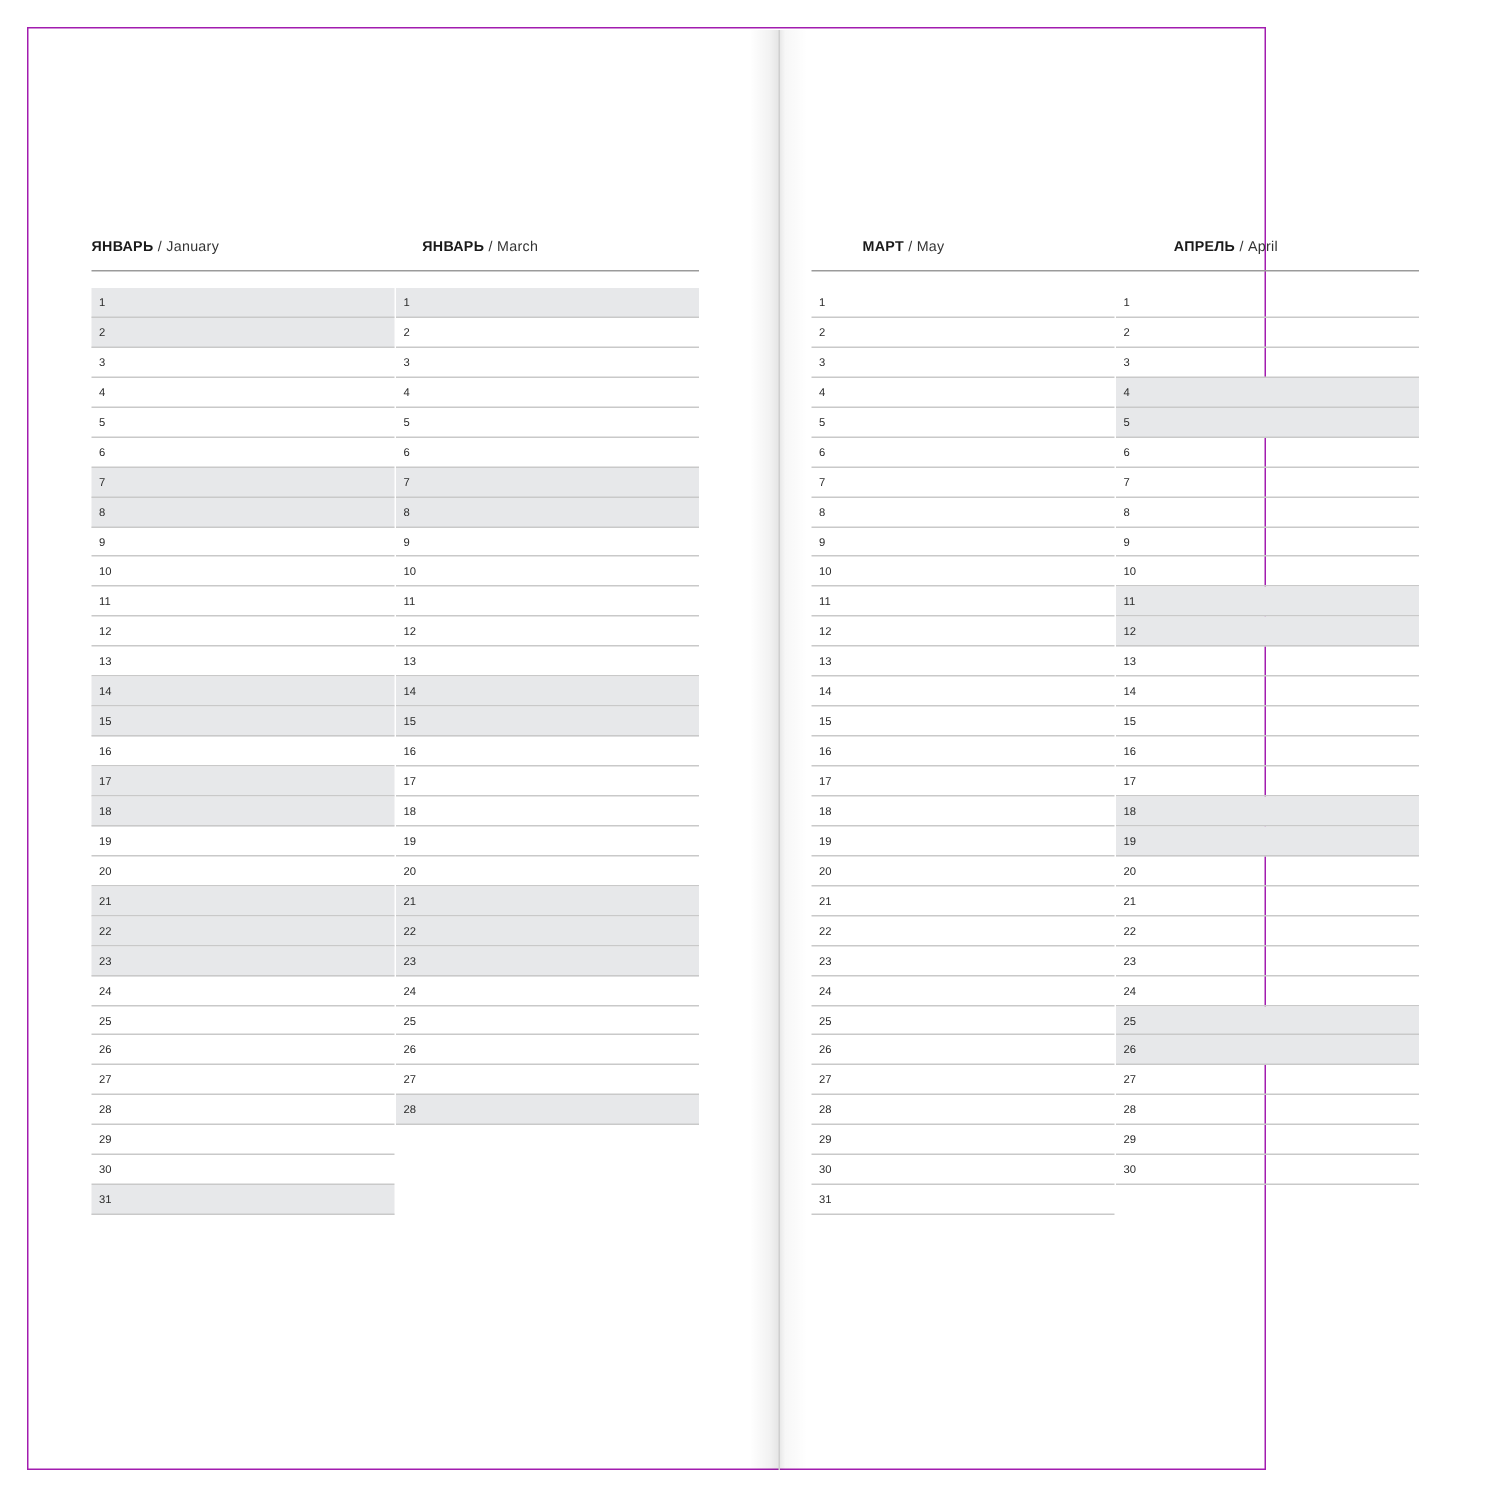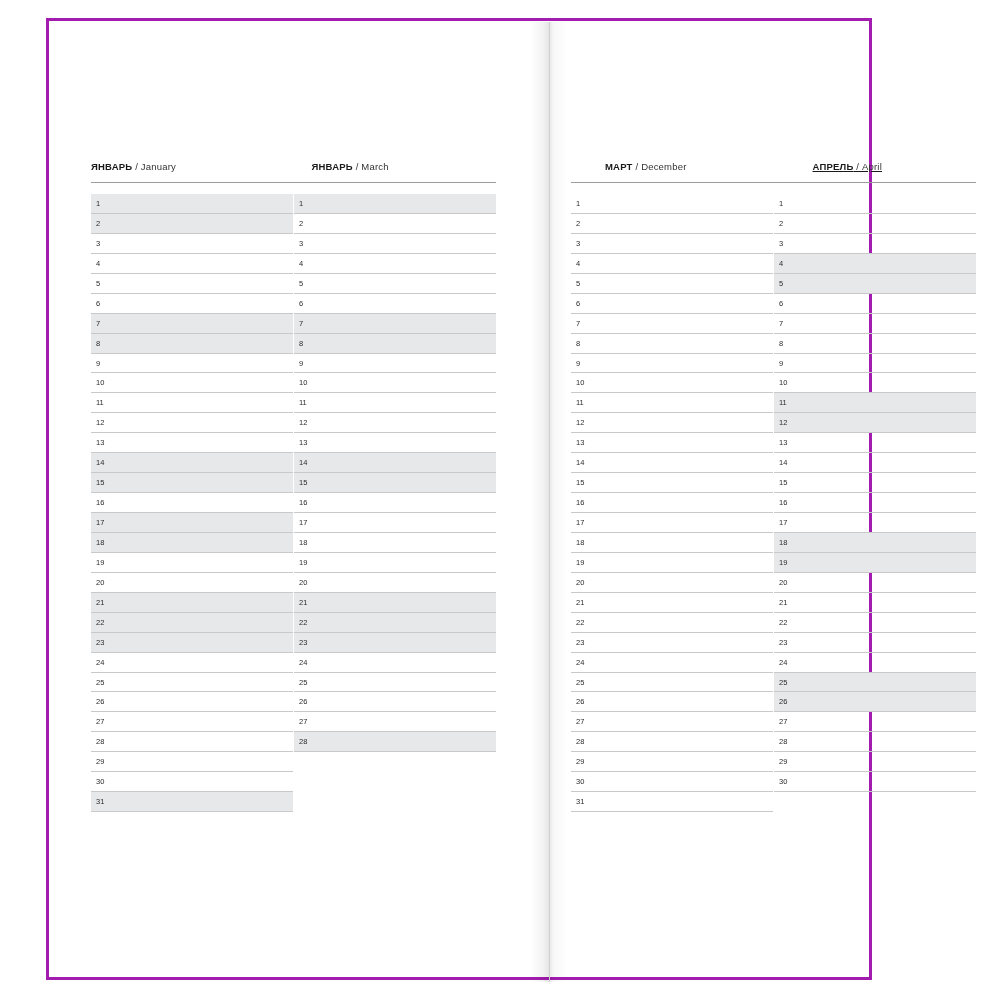--- a/index.html
+++ b/index.html
@@ -12,24 +12,23 @@
     height: 1000px;
     font-family: "Liberation Sans", sans-serif;
     -webkit-font-smoothing: antialiased;
   }
   .page-frame {
     position: absolute;
     left: 18px;
     top: 18px;
     width: 826px;
     height: 962px;
-    border: 3px solid #a21caf;
+    border: 1px solid #a21caf;
     box-sizing: border-box;
     background: #ffffff;
-    margin-left: 28px;
   }
   .spread {
     position: absolute;
     left: 0;
     top: 0;
     width: 100%;
     height: 100%;
   }
   
   .spine {
@@ -88,21 +87,21 @@
     color: #333333;
   }
   .title-row {
     display: flex;
     width: 405px;
     margin-bottom: 5px;
   }
   .title-cell { width: 202px; }
   .title-cell.ttl-2 { padding-left: 36px; }
   .title-cell.rt-1 { padding-left: 34px; }
-  .title-cell.rt-2 { padding-left: 44px; text-decoration: underline; }
+  .title-cell.rt-2 { padding-left: 44px; }
 
   .head-rule {
     width: 405px;
     height: 1px;
     background: #9b9b9b;
     margin-bottom: 11px;
   }
 
   .grid {
     display: flex;
@@ -218,21 +217,21 @@
           </div>
         </div>
       </div>
     </div>
 
     <div class="leaf leaf-right">
       <div class="columns">
         <div style="width:405px;">
           <div class="title-row">
             <div class="title-cell rt-1 month-title">
-              <span class="ru">МАРТ</span><span class="en"> / </span><span class="en">December</span>
+              <span class="ru">МАРТ</span><span class="en"> / </span><span class="en">May</span>
             </div>
             <div class="title-cell rt-2 month-title">
               <span class="ru">АПРЕЛЬ</span><span class="en"> / </span><span class="en">April</span>
             </div>
           </div>
           <div class="head-rule"></div>
           <div class="grid">
             <div class="col" id="col-mar">
                 <div class="day"><span>1</span></div>
                 <div class="day"><span>2</span></div>

